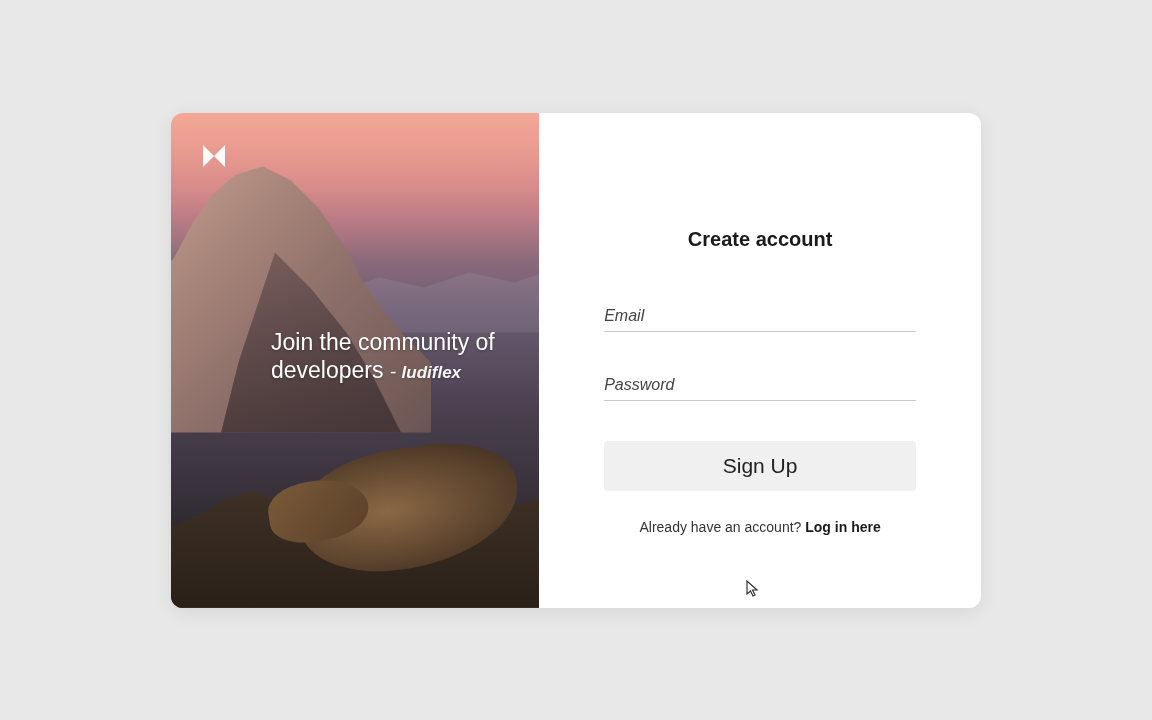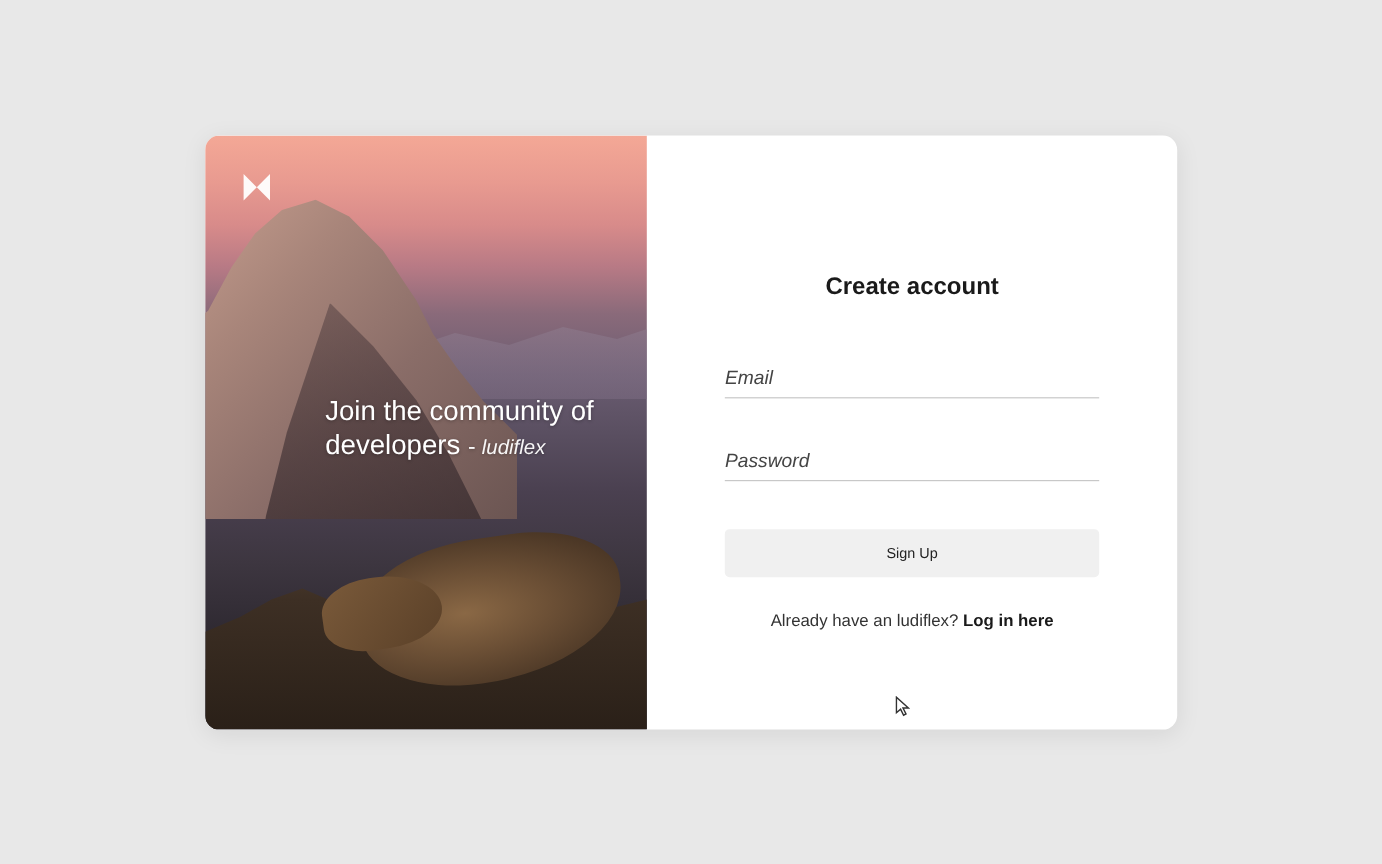--- a/index.html
+++ b/index.html
@@ -146,21 +146,21 @@
       z-index: 10;
       color: #fff;
       font-size: 23px;
       font-weight: 500;
       line-height: 1.25;
       text-shadow: 0 1px 3px rgba(0,0,0,0.3);
     }
     
     .tagline .credit {
       font-style: italic;
-      font-weight: 400;
+      font-weight: 700;
       font-size: 17px;
       opacity: 0.95;
     }
     
     .tagline .dash {
       font-weight: 400;
       font-size: 19px;
     }
     
     .right-panel {
@@ -200,21 +200,21 @@
       color: #444;
       font-weight: 400;
     }
     
     .signup-btn {
       width: 100%;
       padding: 13px;
       background: #f0f0f0;
       border: none;
       border-radius: 4px;
-      font-size: 12px;
+      font-size: 21px;
       color: #222;
       cursor: pointer;
       font-family: inherit;
       margin-top: 2px;
       margin-bottom: 28px;
     }
     
     .login-prompt {
       text-align: center;
       font-size: 14px;
@@ -271,21 +271,21 @@
       <input type="email" class="input-field" placeholder="Email" style="">
     </div>
 
     <div class="input-group">
       <input type="password" class="input-field" placeholder="Password" style="">
     </div>
 
     <button class="signup-btn">Sign Up</button>
 
     <div class="login-prompt">
-      <span>Already have an ludiflex? </span><span class="login-link">Log in here</span>
+      <span>Already have an account? </span><span class="login-link">Log in here</span>
     </div>
 
   </div>
 
 </div>
 
 <div class="cursor">
   <svg viewBox="0 0 14 18">
     <path d="M 1 1 L 1 14 L 4.5 11 L 7 16 L 9 15 L 6.5 10 L 11 10 Z" fill="none" stroke="#333" stroke-width="1.2"></path>
   </svg>

